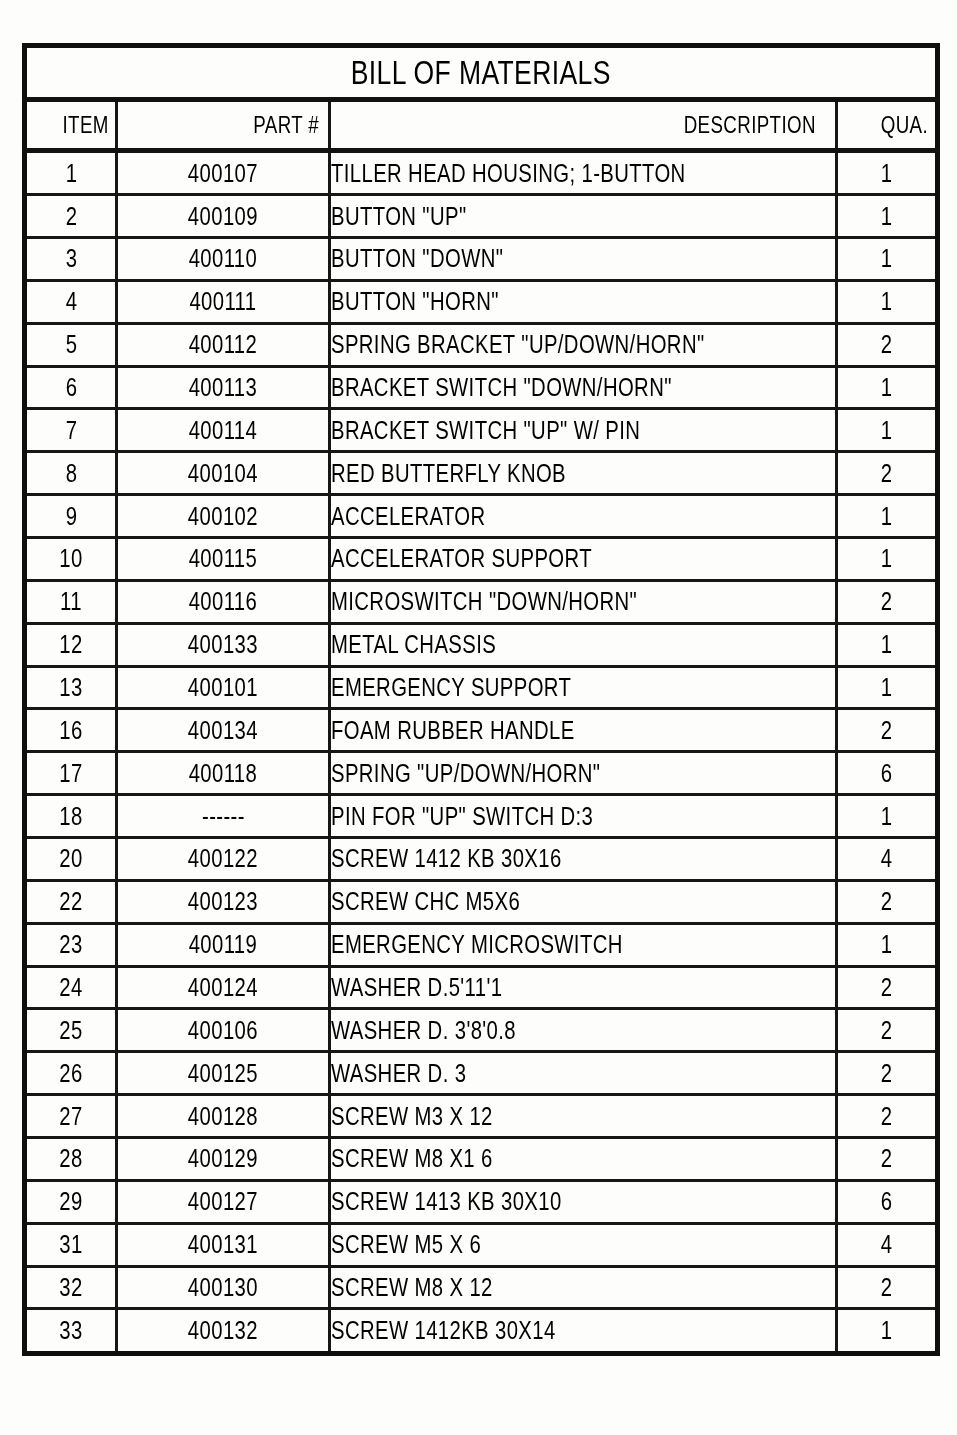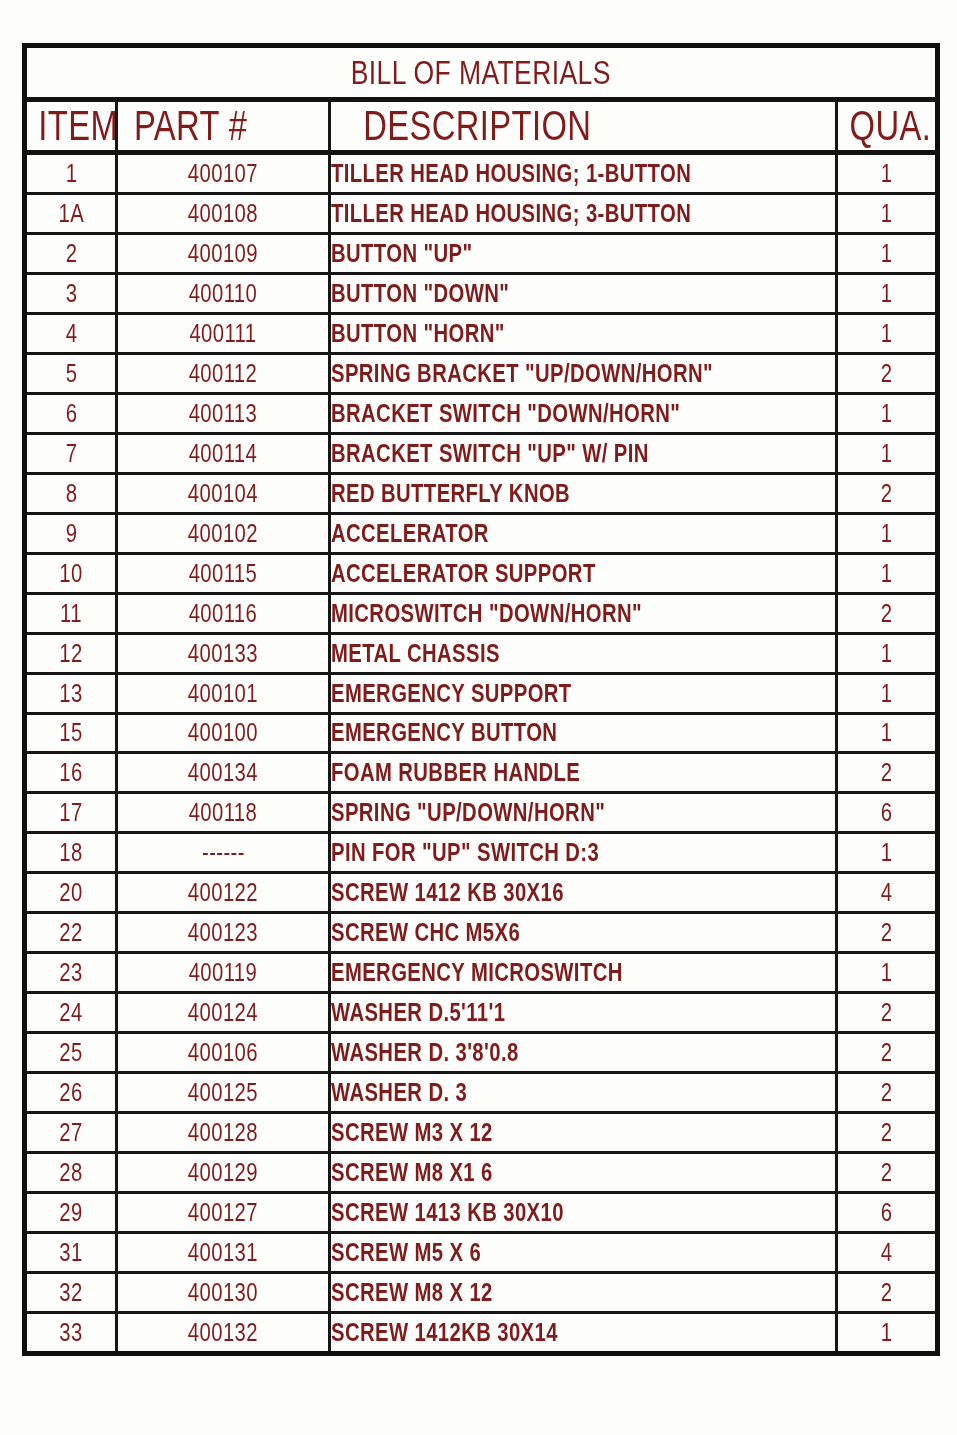--- a/index.html
+++ b/index.html
@@ -17,21 +17,21 @@
   }
   table.bom {
     position: absolute;
     left: 22px;
     top: 43px;
     width: 913px;
     height: 1313px;
     border-collapse: collapse;
     table-layout: fixed;
     background: #fdfdfc;
-    color: #7f1d1d;
+    color: #000000;
   }
   table.bom td, table.bom th {
     border: 3px solid #161616;
     padding: 0;
     overflow: hidden;
     white-space: nowrap;
     vertical-align: middle;
   }
   
   table.bom {
@@ -40,29 +40,29 @@
   tr.title-row th {
     height: 49px;
     border-bottom: 5px solid #121212;
     text-align: center;
     font-weight: normal;
     font-size: 34px;
   }
   tr.header-row th {
     height: 46px;
     border-bottom: 5px solid #121212;
-    text-align: left;
+    text-align: right;
     font-weight: normal;
-    font-size: 42px;
+    font-size: 24px;
   }
   tbody td {
     font-size: 26px;
   }
   .col-item, .col-part, .col-qty { text-align: center; }
-  .col-desc { text-align: left; padding-left: 2px; font-weight: bold; }
+  .col-desc { text-align: left; padding-left: 2px; }
   
   .t {
     display: inline-block;
     transform: scaleX(0.78);
     transform-origin: center center;
     letter-spacing: 0.5px;
   }
   .t-left {
     display: inline-block;
     transform: scaleX(0.78);
@@ -104,26 +104,20 @@
     </thead>
     <tbody id="bom-body">
 
     <tr>
           <td class="col-item"><span class="t">1</span></td>
           <td class="col-part"><span class="t">400107</span></td>
           <td class="col-desc"><span class="t-left">TILLER HEAD HOUSING; 1-BUTTON</span></td>
           <td class="col-qty"><span class="t">1</span></td>
         </tr>
         <tr>
-          <td class="col-item"><span class="t">1A</span></td>
-          <td class="col-part"><span class="t">400108</span></td>
-          <td class="col-desc"><span class="t-left">TILLER HEAD HOUSING; 3-BUTTON</span></td>
-          <td class="col-qty"><span class="t">1</span></td>
-        </tr>
-        <tr>
           <td class="col-item"><span class="t">2</span></td>
           <td class="col-part"><span class="t">400109</span></td>
           <td class="col-desc"><span class="t-left">BUTTON "UP"</span></td>
           <td class="col-qty"><span class="t">1</span></td>
         </tr>
         <tr>
           <td class="col-item"><span class="t">3</span></td>
           <td class="col-part"><span class="t">400110</span></td>
           <td class="col-desc"><span class="t-left">BUTTON "DOWN"</span></td>
           <td class="col-qty"><span class="t">1</span></td>
@@ -179,26 +173,20 @@
         <tr>
           <td class="col-item"><span class="t">12</span></td>
           <td class="col-part"><span class="t">400133</span></td>
           <td class="col-desc"><span class="t-left">METAL CHASSIS</span></td>
           <td class="col-qty"><span class="t">1</span></td>
         </tr>
         <tr>
           <td class="col-item"><span class="t">13</span></td>
           <td class="col-part"><span class="t">400101</span></td>
           <td class="col-desc"><span class="t-left">EMERGENCY SUPPORT</span></td>
-          <td class="col-qty"><span class="t">1</span></td>
-        </tr>
-        <tr>
-          <td class="col-item"><span class="t">15</span></td>
-          <td class="col-part"><span class="t">400100</span></td>
-          <td class="col-desc"><span class="t-left">EMERGENCY BUTTON</span></td>
           <td class="col-qty"><span class="t">1</span></td>
         </tr>
         <tr>
           <td class="col-item"><span class="t">16</span></td>
           <td class="col-part"><span class="t">400134</span></td>
           <td class="col-desc"><span class="t-left">FOAM RUBBER HANDLE</span></td>
           <td class="col-qty"><span class="t">2</span></td>
         </tr>
         <tr>
           <td class="col-item"><span class="t">17</span></td>

